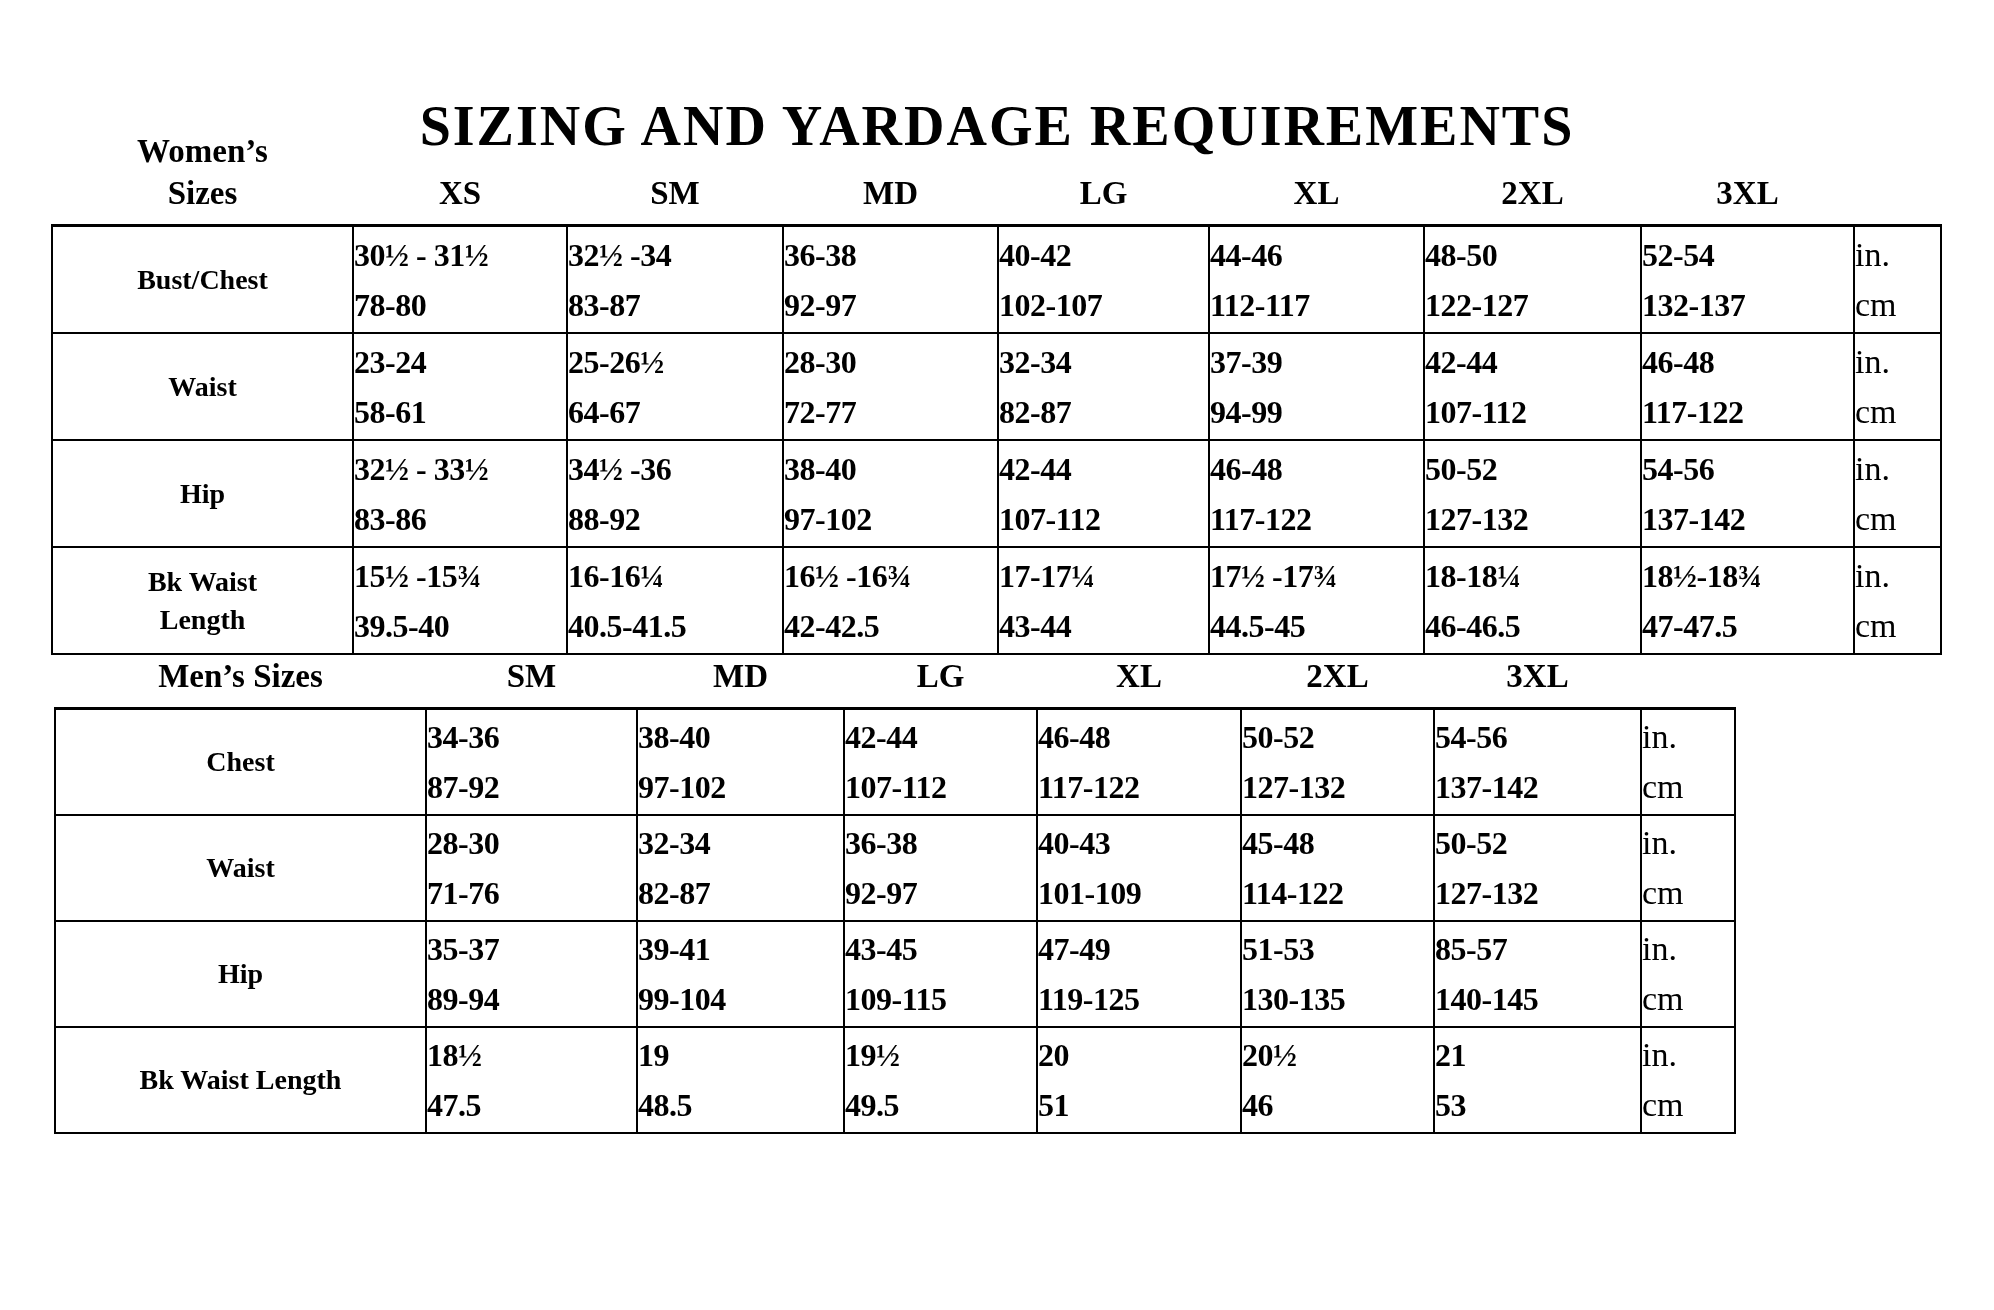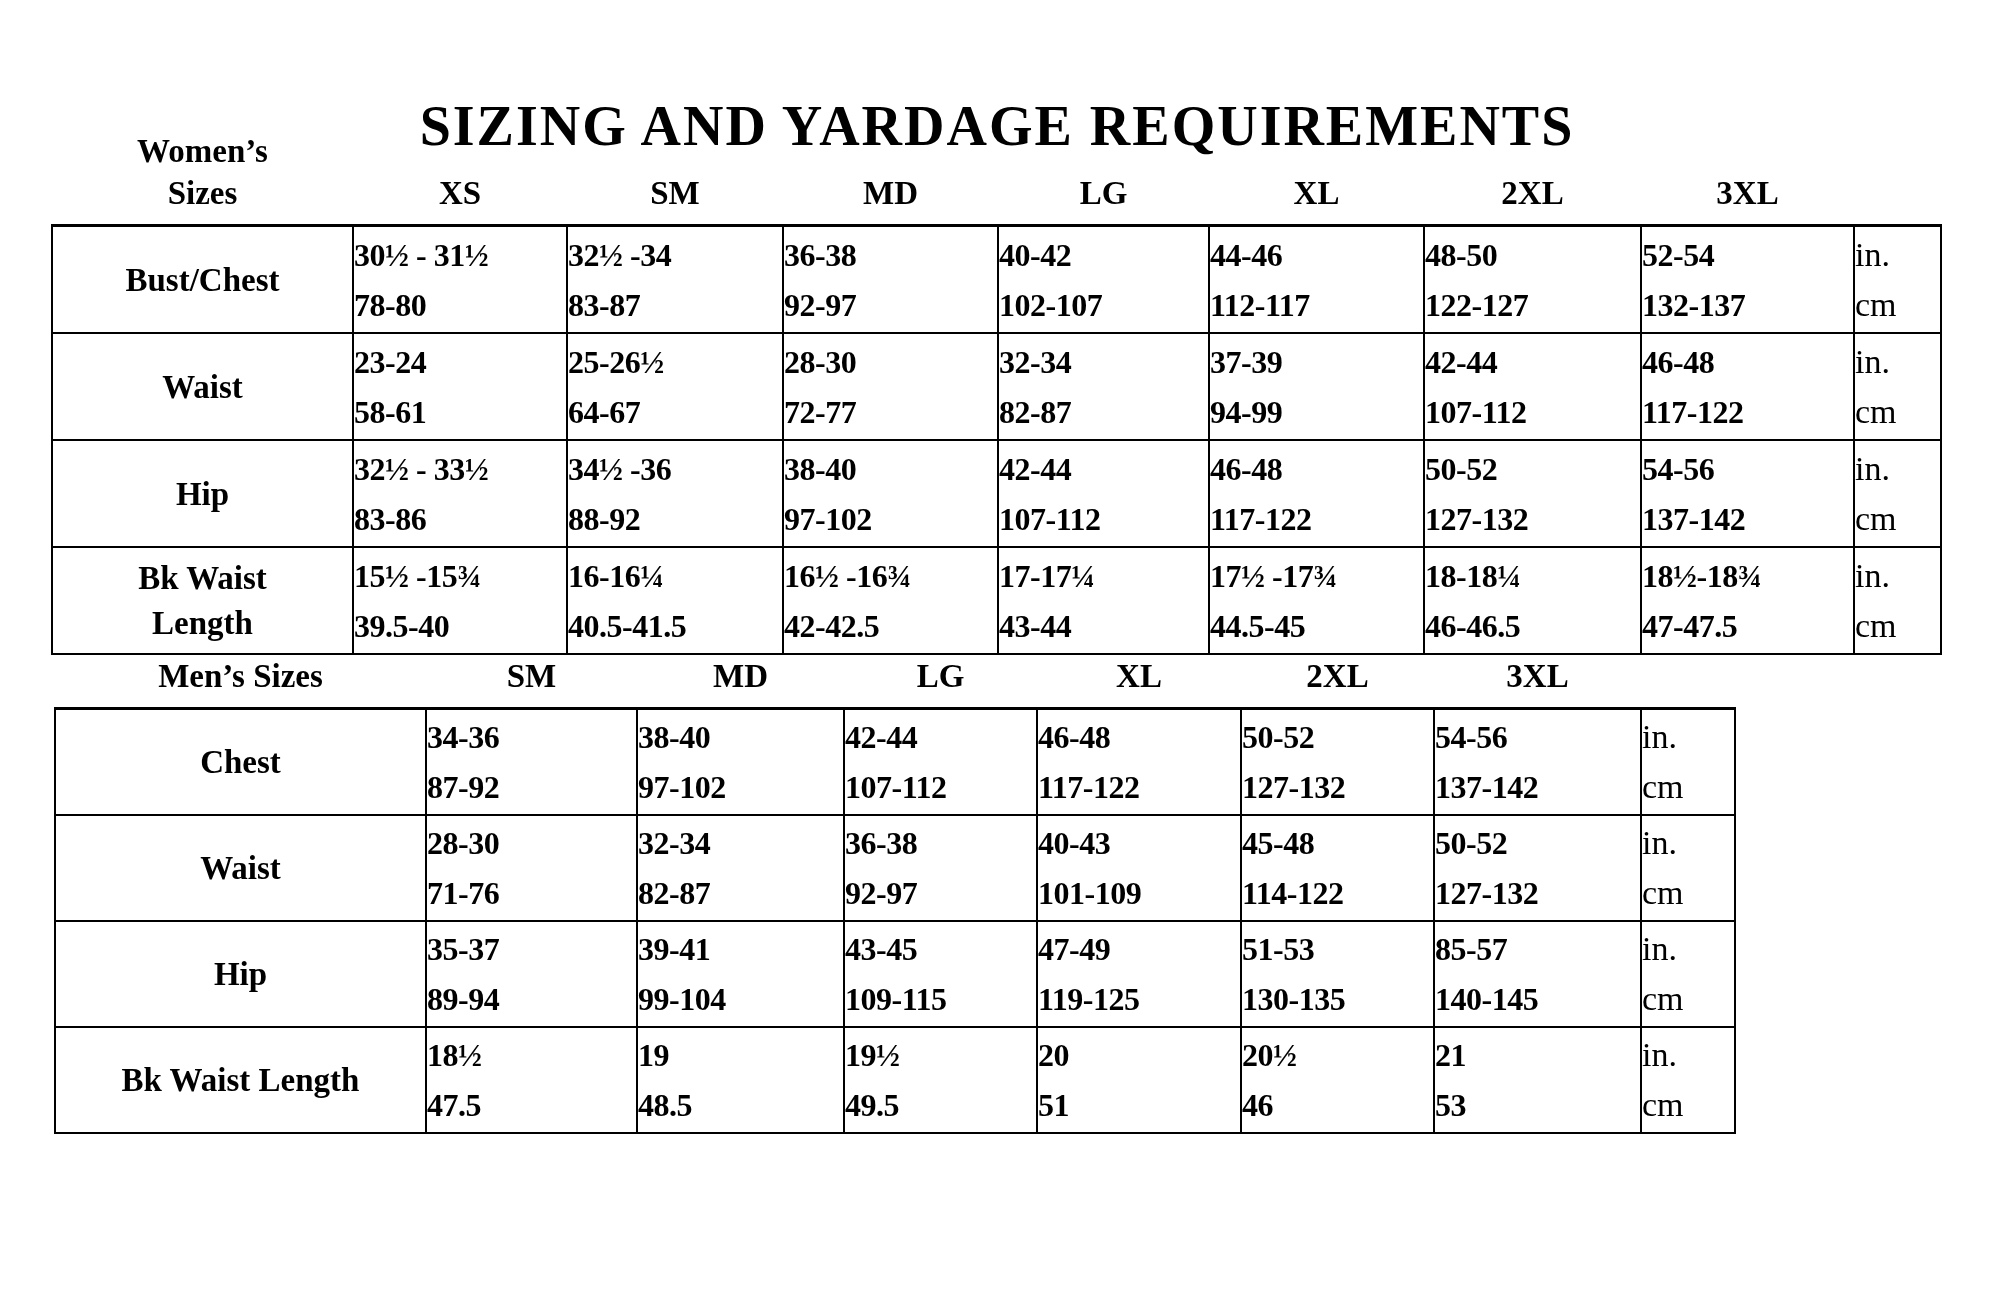--- a/index.html
+++ b/index.html
@@ -21,21 +21,21 @@
   th.hdr {
     border:none; background:transparent; vertical-align:bottom;
     text-align:center; font-weight:bold; font-size:33px;
     padding:0 0 10px 0; line-height:1.28; font-stretch:condensed;
   }
   td { border:2px solid #000; padding:0; vertical-align:middle; }
   .sizing-table tbody tr:first-child td { border-top:3px solid #000; }
   tr.wrow td { height:105px; }
   tr.mrow td { height:104px; }
   td.rowlabel {
-    text-align:center; font-weight:bold; font-size:33px; line-height:1.35;
+    text-align:center; font-weight:bold; font-size:28px; line-height:1.35;
     font-stretch:condensed;
   }
   .stack {
     display:flex; flex-direction:column; justify-content:space-around;
     align-items:flex-start; height:101px;
   }
   .ln { font-size:32px; font-weight:bold; line-height:1; letter-spacing:-0.5px;
         font-stretch:condensed; white-space:nowrap; }
   td.unit .ln { font-size:34px; font-weight:normal; letter-spacing:0; }
 </style>

